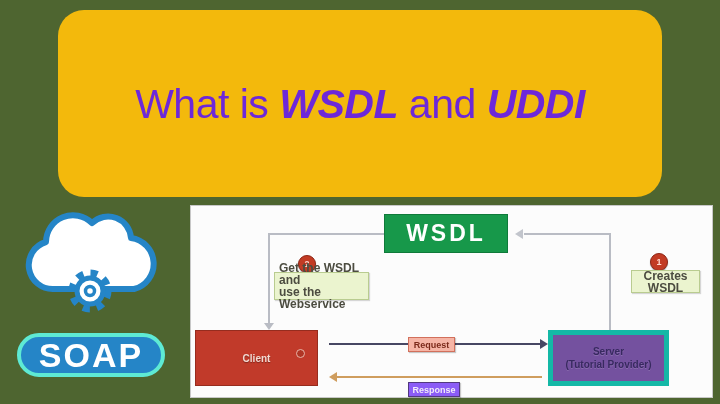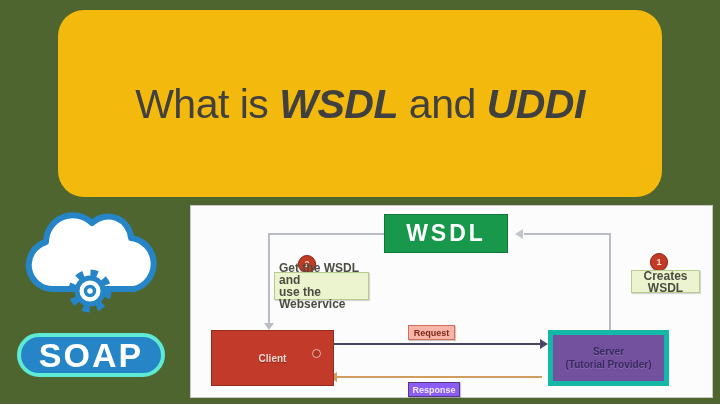--- a/index.html
+++ b/index.html
@@ -12,21 +12,21 @@
   
   .title-box{
     position:absolute;left:58px;top:10px;width:604px;height:187px;
     background:var(--yellow,#f3b90c);
     border-radius:26px;
     display:flex;flex-direction:column;justify-content:center;align-items:center;
     padding:2px 8px;box-sizing:border-box;
   }
   .t-line{
     white-space:nowrap;text-align:center;
-    font-size:41px;line-height:56px;color:#404040;
+    font-size:41px;line-height:56px;color:#6d28d9;
     letter-spacing:-0.5px;
   }
   .t-line .plain{font-weight:500;}
   .t-line .emph{font-weight:800;font-style:italic;}
 
   
   .soap-logo{position:absolute;left:0;top:205px;width:185px;height:195px;}
   .cloud-svg{position:absolute;left:18px;top:2px;}
   .soap-pill{
     position:absolute;left:17px;top:128px;width:148px;height:44px;
@@ -71,37 +71,37 @@
   }
   .note2{left:83px;top:66px;width:95px;height:28px;text-align:left;}
   .note1{left:440px;top:64px;width:69px;height:23px;text-align:center;align-items:center;}
 
   .node{
     position:absolute;width:123px;height:56px;box-sizing:border-box;
     display:flex;flex-direction:column;align-items:center;justify-content:center;
     font-size:10px;font-weight:700;line-height:13px;text-align:center;
   }
   .client{
-    left:20px;top:124px;background:var(--red,#c13a2a);border:1px solid #962c1e;
+    left:4px;top:124px;background:var(--red,#c13a2a);border:1px solid #962c1e;
     color:#f3d9d1;text-shadow:0 1px 1px rgba(0,0,0,.35);
   }
   .server{
     left:357px;top:124px;width:121px;background:var(--purple,#74519f);border:5px solid #14b8a6;
     color:#382960;text-shadow:0 1px 0 rgba(255,255,255,.15);
   }
   .client-marker{
     position:absolute;left:100px;top:18px;width:9px;height:9px;border-radius:50%;
     background:#b03524;border:1.5px solid #e8b5a8;box-sizing:border-box;
   }
   .lbl{
     position:absolute;box-sizing:border-box;font-size:9px;font-weight:700;
     display:flex;align-items:center;justify-content:center;
     box-shadow:1px 1px 1px rgba(0,0,0,.2);
   }
-  .request{left:217px;top:119px;width:47px;height:15px;background:#f6b5a6;border:1px solid #d2705c;color:#7c2a1a;}
+  .request{left:217px;top:131px;width:47px;height:15px;background:#f6b5a6;border:1px solid #d2705c;color:#7c2a1a;}
   .response{left:217px;top:176px;width:52px;height:15px;background:#8b5cf6;border:1px solid #52397e;color:#f1ecf8;}
   .reqline{position:absolute;left:138px;top:137px;width:213px;height:2px;background:var(--reqline,#474763);}
   .respline{position:absolute;left:145px;top:170px;width:206px;height:2px;background:var(--respline,#cf9d5e);}
 </style>
 </head>
 <body>
 
 <div class="canvas" style="--bg: #4e6530; --yellow: #f3b90c; --blue: #2585c7; --green: #17984a; --red: #c13a2a; --purple: #74519f; --badge: #c23b24; --reqline: #474763; --respline: #cf9d5e;">
 
   <div class="title-box" id="title-box">

